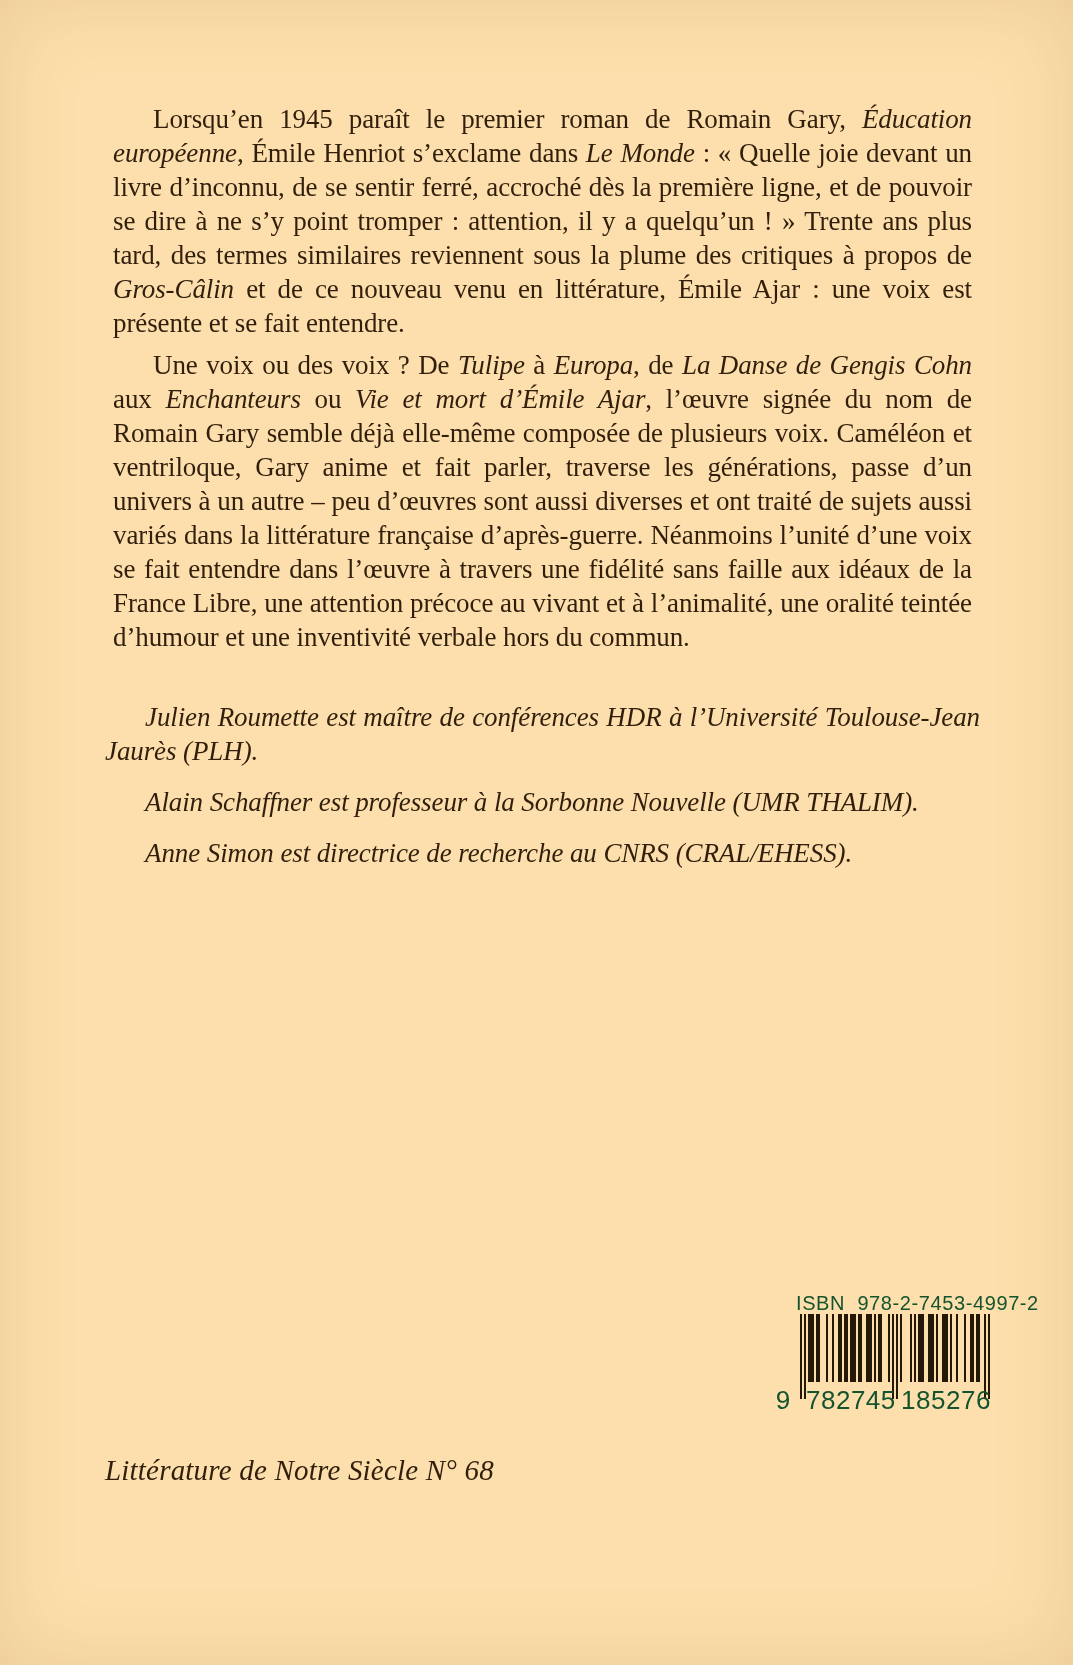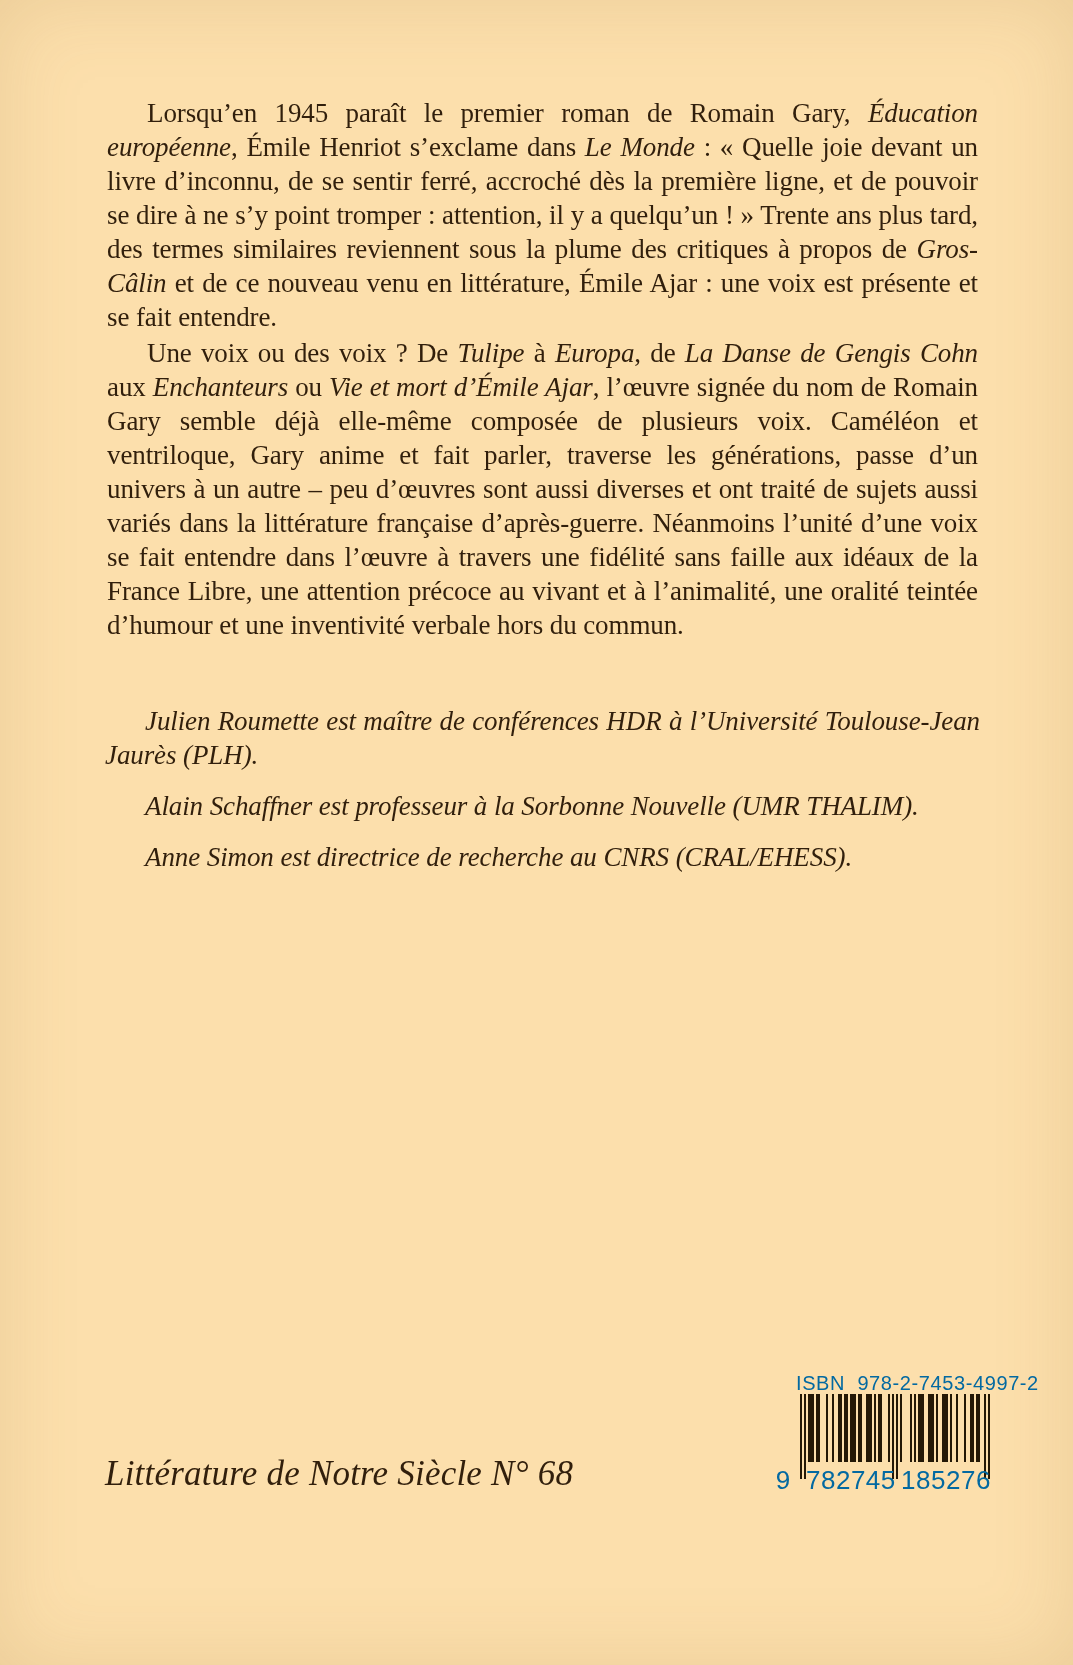--- a/index.html
+++ b/index.html
@@ -9,43 +9,43 @@
     background:#fcdfac;
     overflow:hidden;
     font-family:"Liberation Serif","DejaVu Serif",serif;
     color:#311f0c;
     box-shadow:inset 0 0 80px rgba(160,120,60,0.18);
   }
   .content{
     position:absolute;left:105px;top:94px;width:875px;
   }
   .content p{
-    margin:2px;
+    margin:8px;
     text-indent:40px;
     text-align:justify;
     font-size:27px;
     line-height:34px;
     letter-spacing:-0.1px;
   }
   .content p i{font-style:italic;}
-  .bios{margin-top:62px;}
+  .bios{margin-top:46px;}
   .bios p{
     font-style:italic;
     margin:0 0 17px 0;
   }
   .series{
     position:absolute;left:105px;top:1454px;
     font-style:italic;
-    font-size:35px;
+    font-size:29px;
     letter-spacing:0.2px;
   }
   .barcode{
-    position:absolute;left:768px;top:1372px;width:224px;height:126px;
+    position:absolute;left:768px;top:1292px;width:224px;height:126px;
     font-family:"Liberation Sans","DejaVu Sans",sans-serif;
-    color:#0369a1;
+    color:#14532d;
   }
   .isbn{
     position:absolute;left:28px;top:0;width:194px;
     text-align:center;
     font-size:20px;
     letter-spacing:0.6px;
     white-space:pre;
   }
   svg.bars{position:absolute;left:32px;top:22px;display:block;}
   .bcd{

